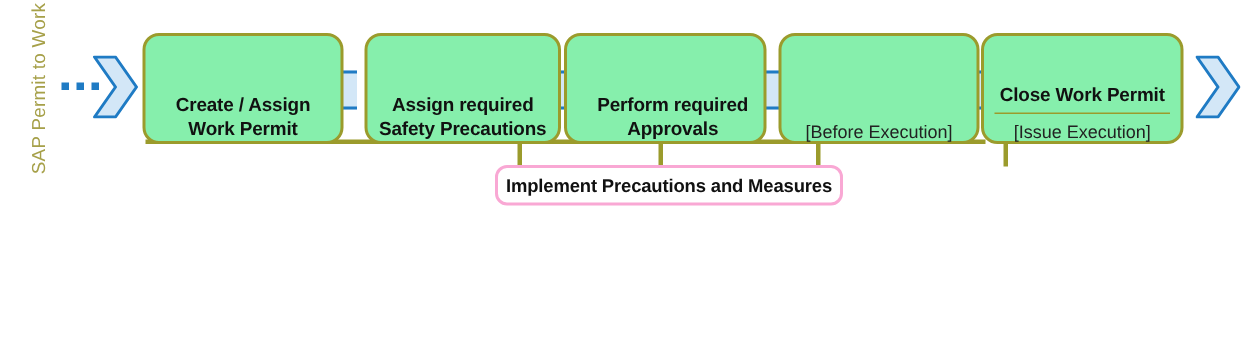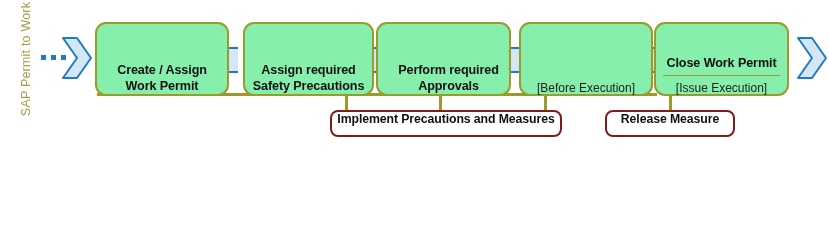--- a/index.html
+++ b/index.html
@@ -120,24 +120,24 @@
     position: absolute;
     width: 2.5px;
     background: #9b9b2c;
   }
 
   
   .gbox {
     position: absolute;
     box-sizing: border-box;
     background: #ffffff;
-    border: 2px solid #7f1d1d;
+    border: 2px solid #f9a8d4;
     border-radius: 8px;
     display: flex;
-    align-items: flex-start;
+    align-items: center;
     justify-content: center;
   }
   .gbox span {
     color: #111111;
     font-size: 12.3px;
     font-weight: bold;
     text-align: center;
     letter-spacing: -0.1px;
   }
 </style>
@@ -197,17 +197,14 @@
   <div class="chev chev-end">
     <svg viewBox="0 0 30 42" preserveAspectRatio="none">
       <path d="M1,1 L15,1 L29,21 L15,41 L1,41 L15,21 Z" fill="#d3e7f7" stroke="#1f7bc4" stroke-width="2" stroke-linejoin="round"></path>
     </svg>
   </div>
 
   <div class="gbox" style="left:330px; top:110px; width:232px; height:27px;">
     <span>Implement Precautions and Measures</span>
   </div>
 
-  <div class="gbox" style="left:605px; top:110px; width:130px; height:27px;">
-    <span>Release Measure</span>
-  </div>
 
 </div>
 
 </body></html>

